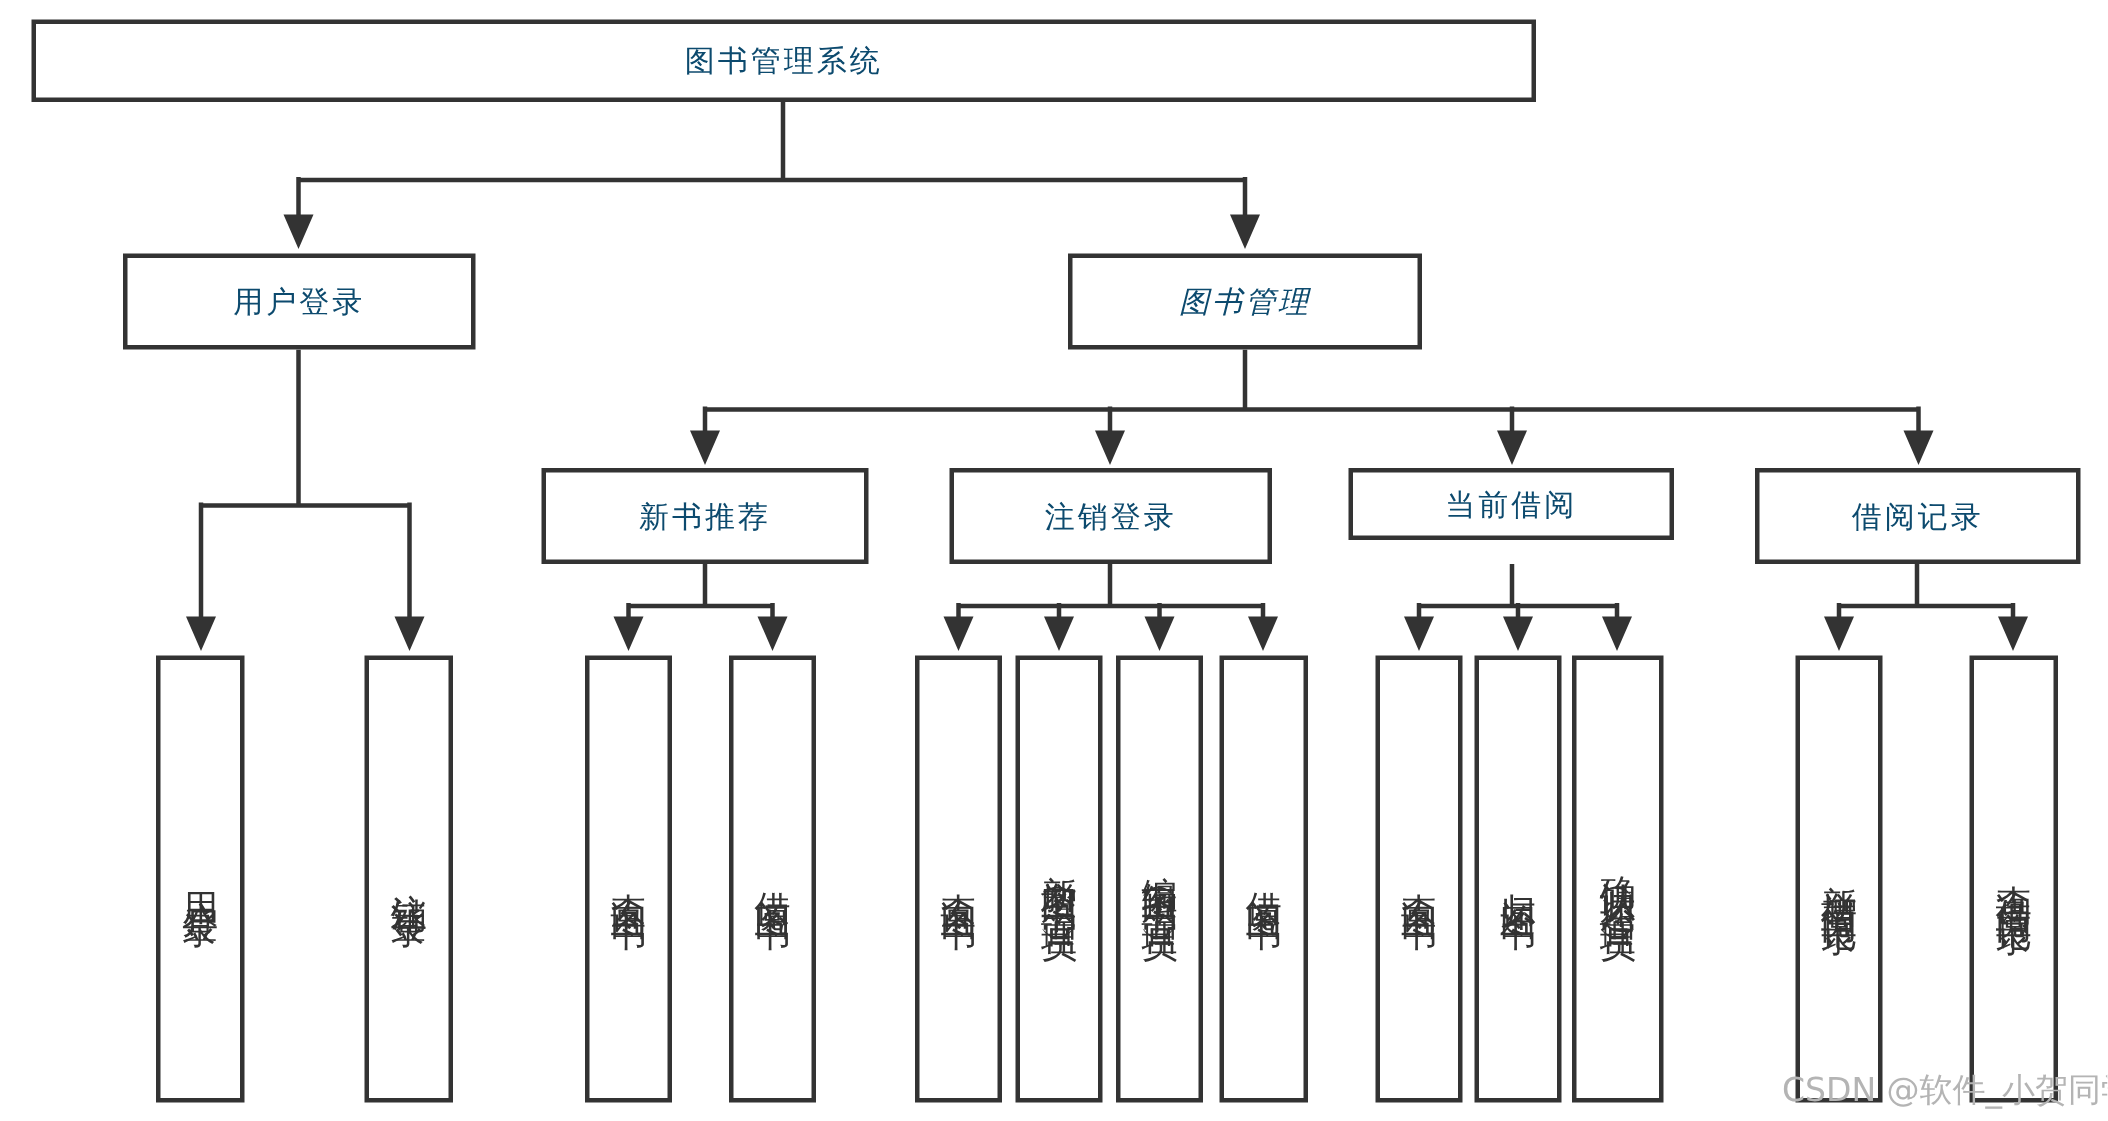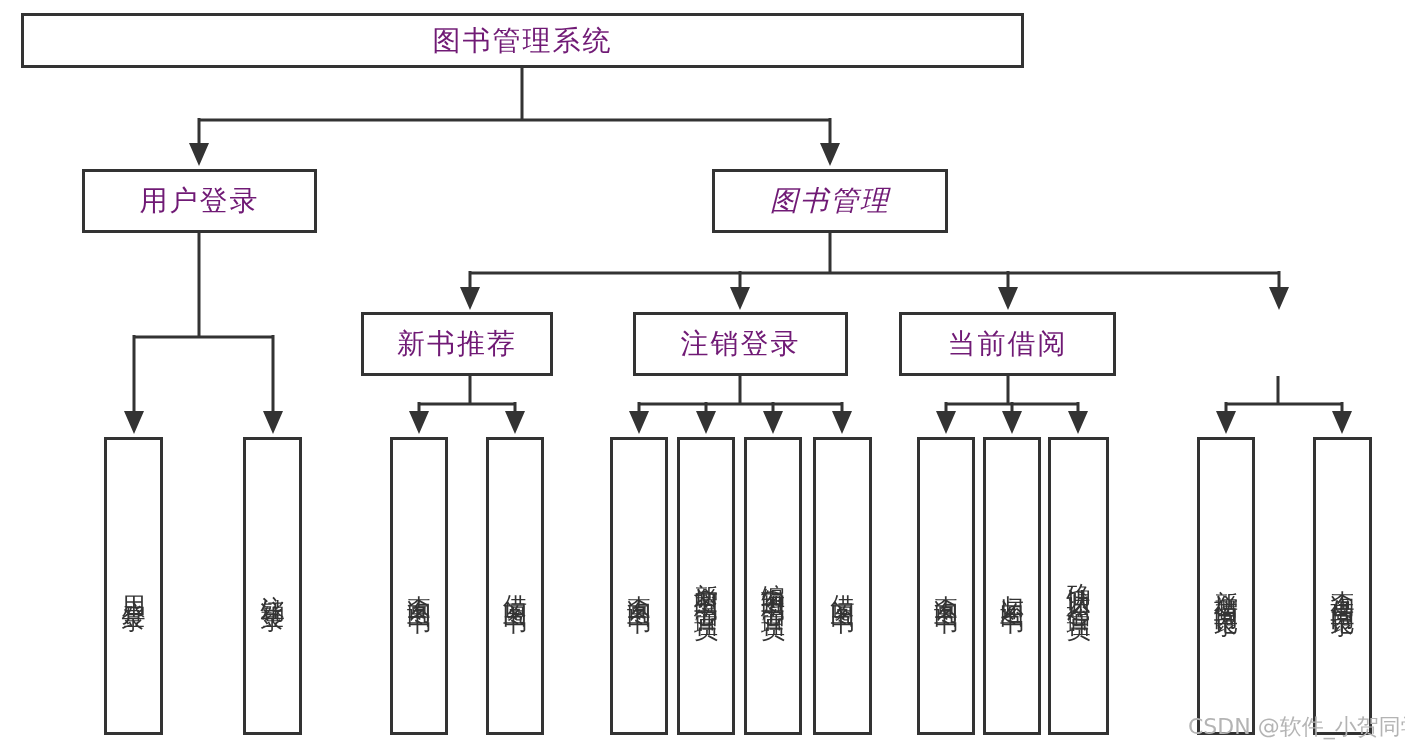--- a/index.html
+++ b/index.html
@@ -22,23 +22,23 @@
   .box {
     position: absolute;
     border: 3px solid #333333;
     background: #ffffff;
     display: flex;
     align-items: center;
     justify-content: center;
     z-index: 2;
   }
   .h-box .lbl {
-    font-size: 28px;
+    font-size: 20px;
     letter-spacing: 2px;
-    color: #701a75;
+    color: #0c4a6e;
     white-space: nowrap;
   }
   .v-box .lbl {
     writing-mode: vertical-rl;
     text-orientation: mixed;
     font-size: 24px;
     letter-spacing: 5px;
     line-height: 1;
     color: #333333;
     white-space: nowrap;
@@ -79,28 +79,31 @@
     <span class="lbl">图书管理系统</span>
   </div>
 
   <div class="box h-box" style="left:82px; top:169px; width:235px; height:64px;">
     <span class="lbl">用户登录</span>
   </div>
   <div class="box h-box" style="left:712px; top:169px; width:236px; height:64px;font-style:italic;">
     <span class="lbl">图书管理</span>
   </div>
 
-  <div class="box h-box" style="left:361px; top:312px; width:192px; height:64px;">
+  <div class="box h-box" style="left:361px; top:312px; width:218px; height:64px;">
     <span class="lbl">新书推荐</span>
   </div>
   <div class="box h-box" style="left:633px; top:312px; width:215px; height:64px;">
     <span class="lbl">注销登录</span>
   </div>
-  <div class="box h-box" style="left:899px; top:312px; width:217px; height:64px;">
+  <div class="box h-box" style="left:899px; top:312px; width:217px; height:48px;">
     <span class="lbl">当前借阅</span>
+  </div>
+  <div class="box h-box" style="left:1170px; top:312px; width:217px; height:64px;">
+    <span class="lbl">借阅记录</span>
   </div>
 
   <div class="box v-box" style="left:104px; top:437px; width:59px; height:298px;">
     <span class="lbl">用户登录</span>
   </div>
   <div class="box v-box" style="left:243px; top:437px; width:59px; height:298px;">
     <span class="lbl">注销登录</span>
   </div>
 
   <div class="box v-box" style="left:390px; top:437px; width:58px; height:298px;">

